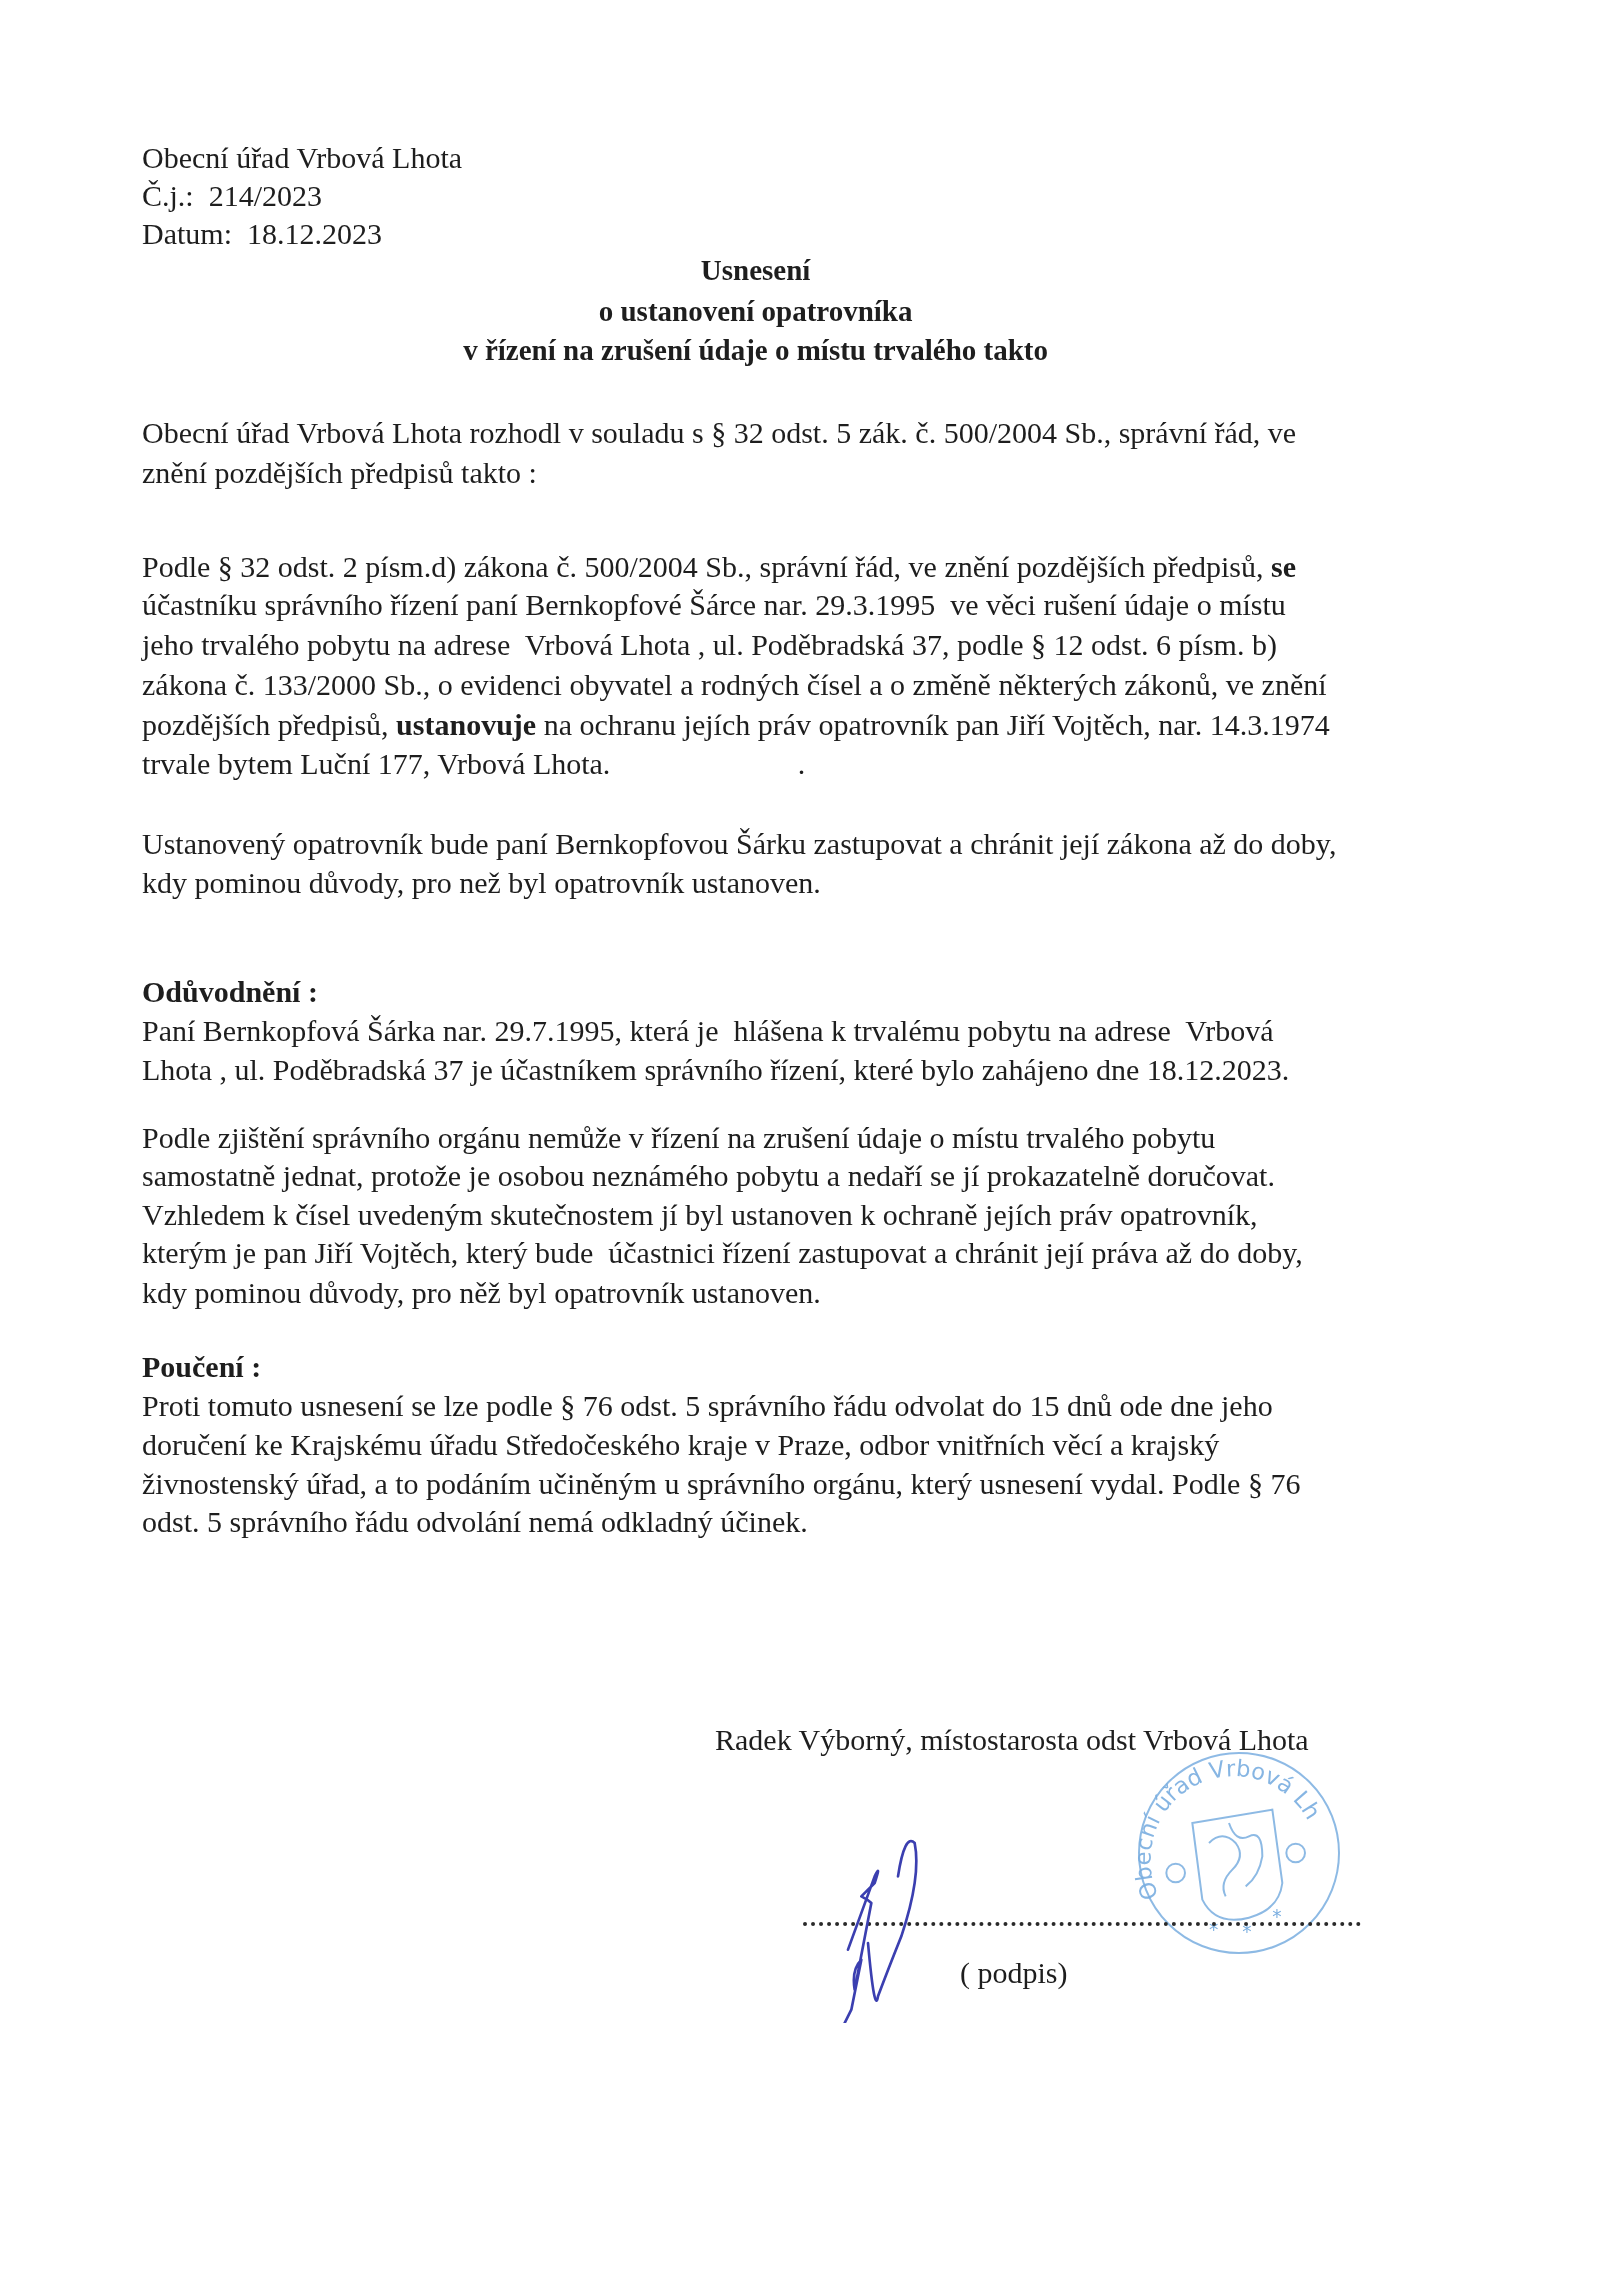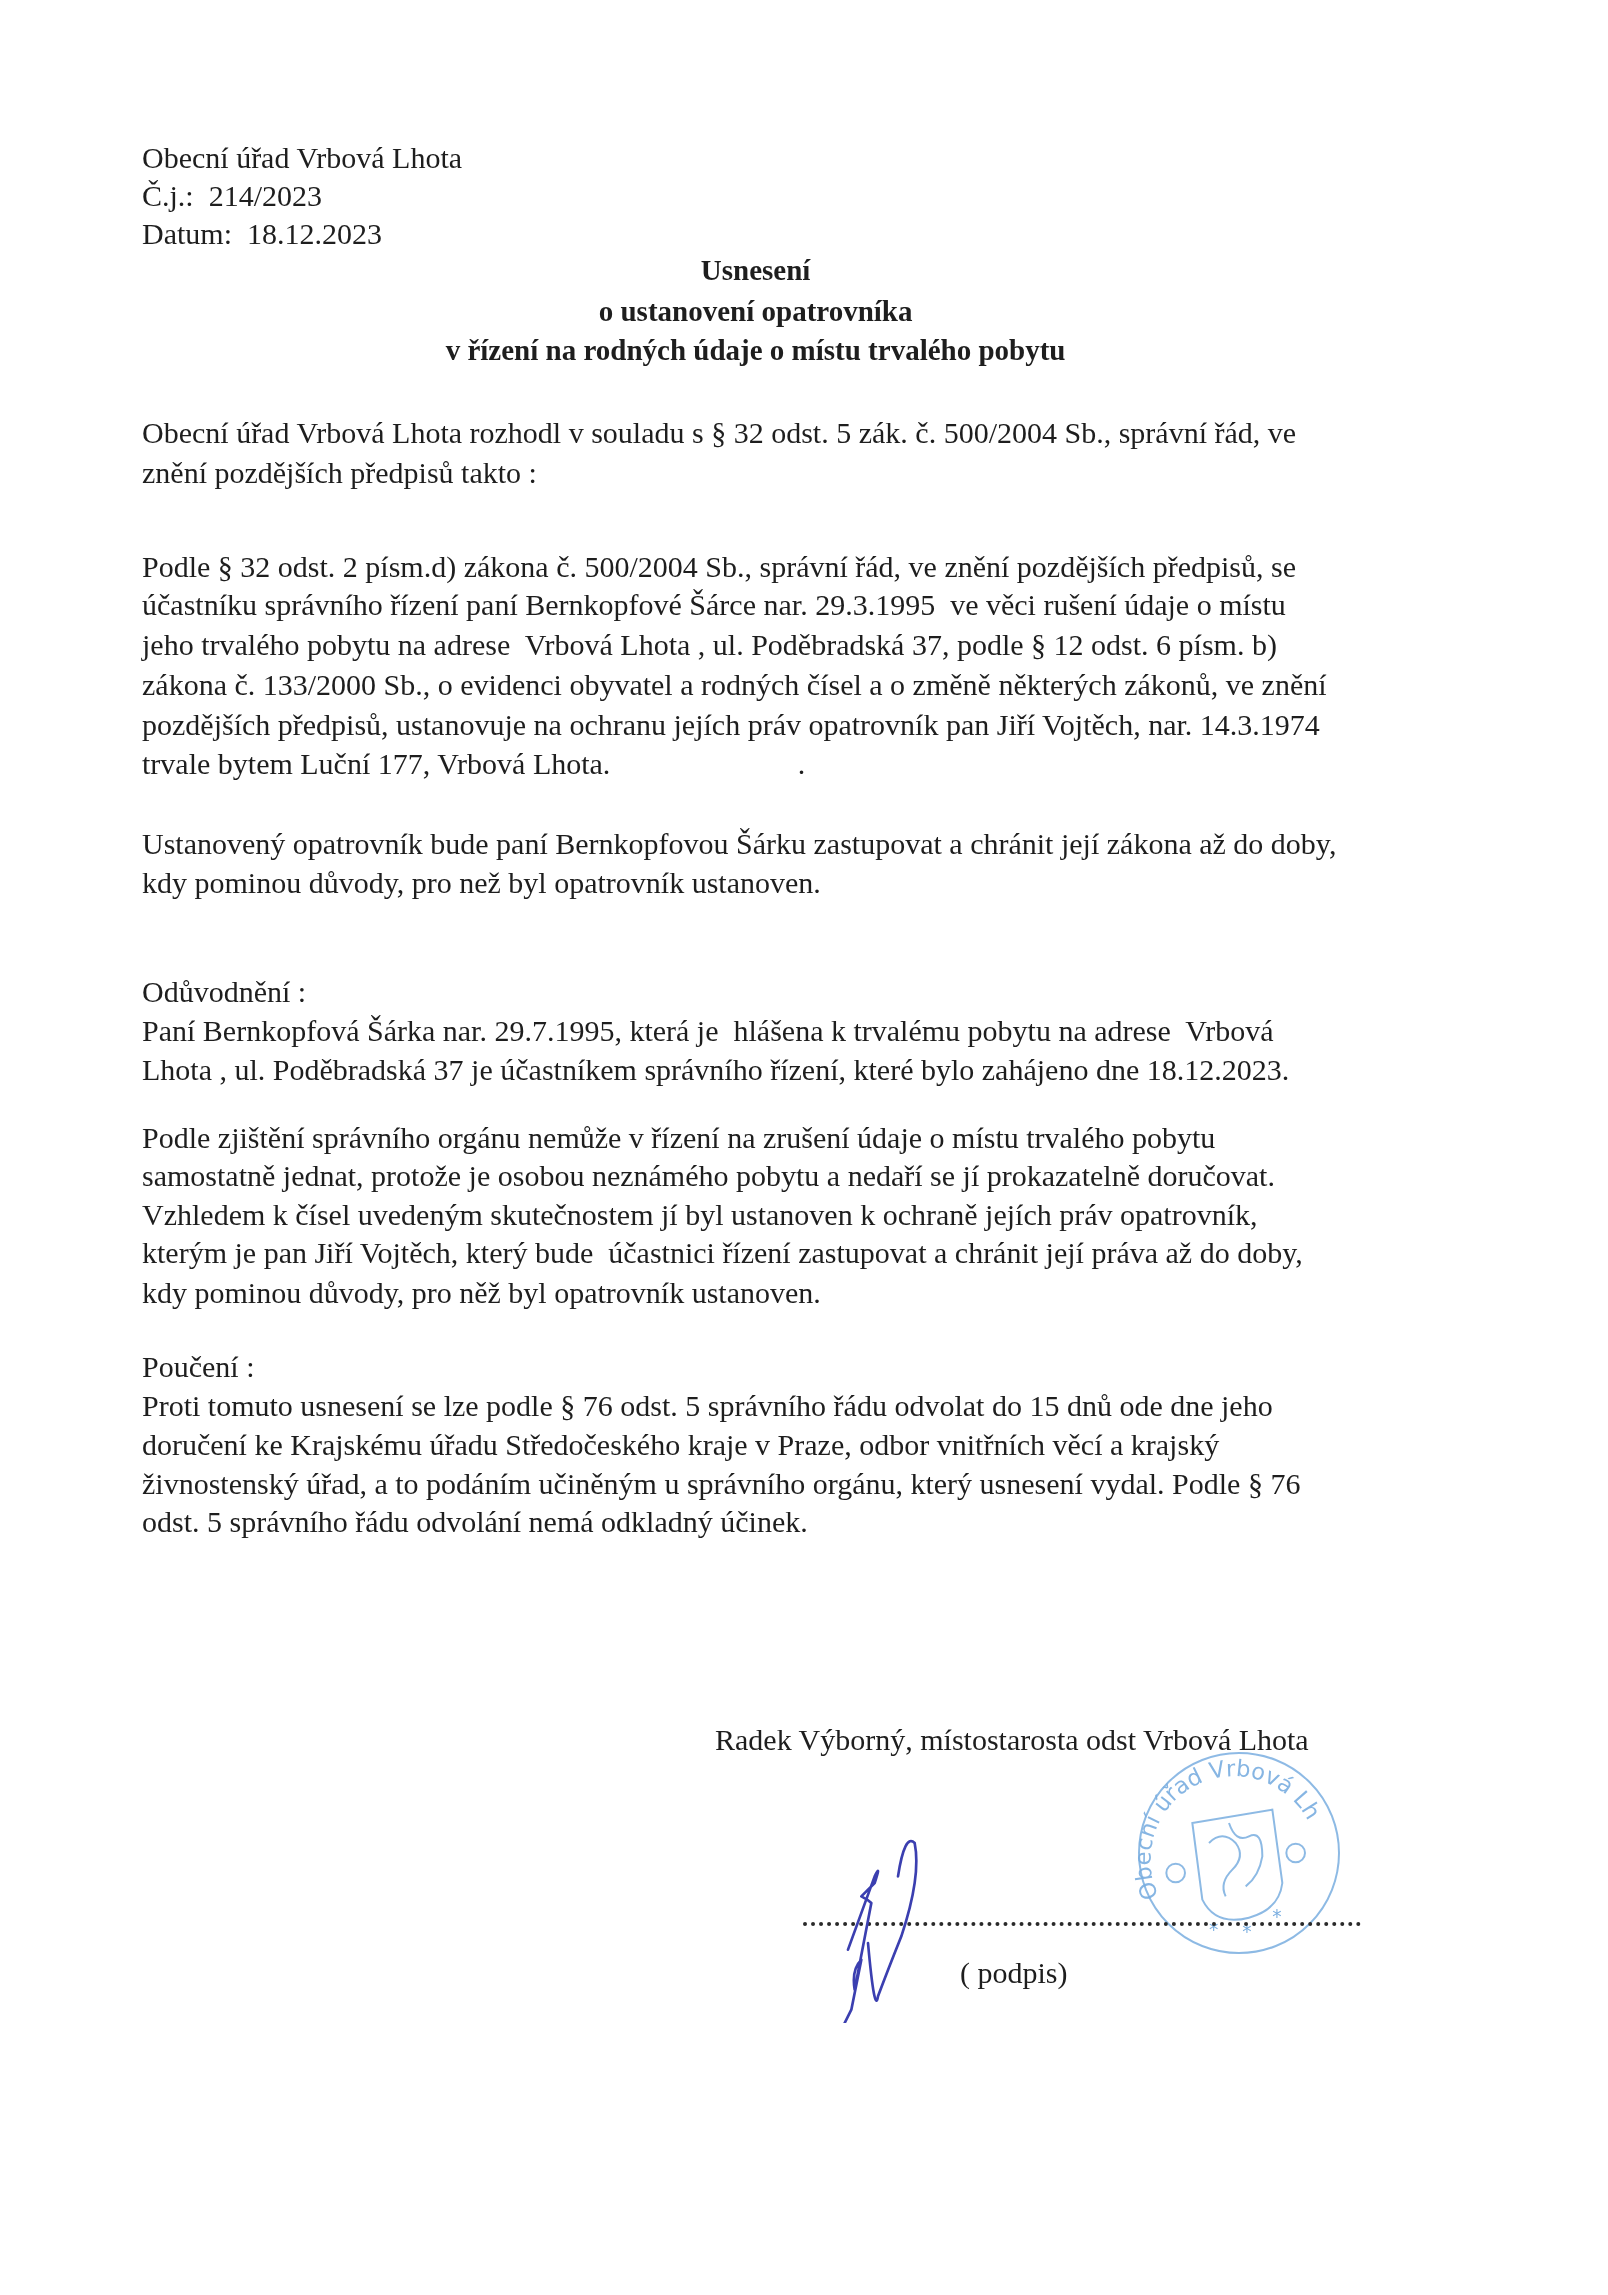--- a/index.html
+++ b/index.html
@@ -1,38 +1,38 @@
 <!DOCTYPE html>
 <html style="font-size:10.7px"><head>
 <meta charset="utf-8">
 <style>
   html, body { margin: 0; padding: 0; background: #ffffff; }
   body { width: 1609px; height: 2295px; position: relative; overflow: hidden;
          font-family: "Liberation Serif", "DejaVu Serif", serif; color: #1e1e1e; }
   .ln { position: absolute; left: 142px; font-size: 30px; line-height: 37px; white-space: pre; }
-  .b { font-weight: normal; }
+  .b { font-weight: bold; }
   .title { position: absolute; left: 0; width: 1538px; text-align: center; font-weight: bold;
            font-size: 29px; line-height: 37px; }
   .title span { display: inline-block; transform: translateX(-13.4px); }
   .sig { position: absolute; font-size: 30px; line-height: 37px; white-space: pre; }
   .dots { position: absolute; left: 803px; top: 1909px; width: 558px; height: 13.4px;
           border-bottom: 4.7px dotted #2a2a2a; }
   .stamp { position: absolute; left: 1129px; top: 1743px; width: 220px; height: 220px; }
   .signature { position: absolute; left: 788px; top: 1803px; width: 200px; height: 220px; }
 </style>
 </head>
 <body>
 
 <div class="ln" style="top:139px">Obecní úřad Vrbová Lhota</div>
 <div class="ln" style="top:177px">Č.j.:  214/2023</div>
 <div class="ln" style="top:215px">Datum:  18.12.2023</div>
 
 <div class="title" style="top:252px"><span>Usnesení</span></div>
 <div class="title" style="top:293px"><span>o ustanovení opatrovníka</span></div>
-<div class="title" style="top:332px"><span>v řízení na rodných údaje o místu trvalého pobytu</span></div>
+<div class="title" style="top:332px"><span>v řízení na zrušení údaje o místu trvalého takto</span></div>
 
 <div class="ln" style="top:414px">Obecní úřad Vrbová Lhota rozhodl v souladu s § 32 odst. 5 zák. č. 500/2004 Sb., správní řád, ve</div>
 <div class="ln" style="top:454px">znění pozdějších předpisů takto :</div>
 
 <div class="ln" style="top:548px"><span>Podle § 32 odst. 2 písm.d) zákona č. 500/2004 Sb., správní řád, ve znění pozdějších předpisů, </span><span class="b">se</span></div>
 <div class="ln" style="top:586px">účastníku správního řízení paní Bernkopfové Šárce nar. 29.3.1995  ve věci rušení údaje o místu</div>
 <div class="ln" style="top:626px">jeho trvalého pobytu na adrese  Vrbová Lhota , ul. Poděbradská 37, podle § 12 odst. 6 písm. b)</div>
 <div class="ln" style="top:666px">zákona č. 133/2000 Sb., o evidenci obyvatel a rodných čísel a o změně některých zákonů, ve znění</div>
 <div class="ln" style="top:706px"><span>pozdějších předpisů, </span><span class="b">ustanovuje</span><span> na ochranu jejích práv opatrovník pan Jiří Vojtěch, nar. 14.3.1974</span></div>
 <div class="ln" style="top:745px">trvale bytem Luční 177, Vrbová Lhota.                         .</div>

